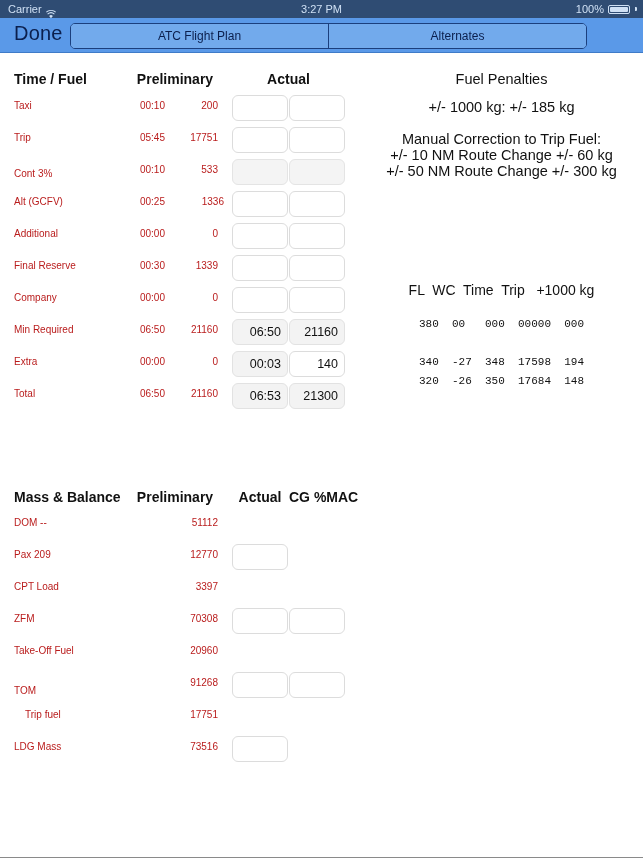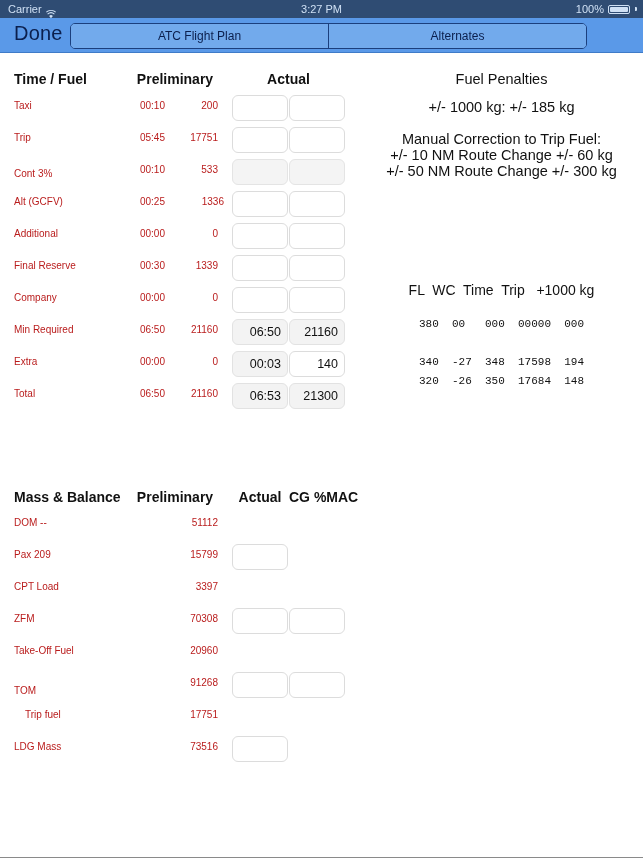--- a/index.html
+++ b/index.html
@@ -186,21 +186,21 @@
 
   <div class="abs hdr" style="left:14px; top:489px;">Mass &amp; Balance</div>
   <div class="abs hdr" style="left:130px; top:489px; width:90px; text-align:center;">Preliminary</div>
   <div class="abs hdr" style="left:232px; top:489px; width:56px; text-align:center;">Actual</div>
   <div class="abs hdr" style="left:289px; top:489px; width:69px; text-align:center;">CG %MAC</div>
 
   <div class="abs cell" style="left:14px; top:517px;">DOM --</div>
   <div class="abs cell ralign" style="left:150px; top:517px; width:68px;">51112</div>
 
   <div class="abs cell" style="left:14px; top:549px;">Pax 209</div>
-  <div class="abs cell ralign" style="left:150px; top:549px; width:68px;">15799</div>
+  <div class="abs cell ralign" style="left:150px; top:549px; width:68px;">12770</div>
   <div class="ibox" style="left:232px; top:544px;"></div>
 
   <div class="abs cell" style="left:14px; top:581px;">CPT Load</div>
   <div class="abs cell ralign" style="left:150px; top:581px; width:68px;">3397</div>
 
   <div class="abs cell" style="left:14px; top:613px;">ZFM</div>
   <div class="abs cell ralign" style="left:150px; top:613px; width:68px;">70308</div>
   <div class="ibox" style="left:232px; top:608px;"></div>
   <div class="ibox" style="left:289px; top:608px;"></div>
 

